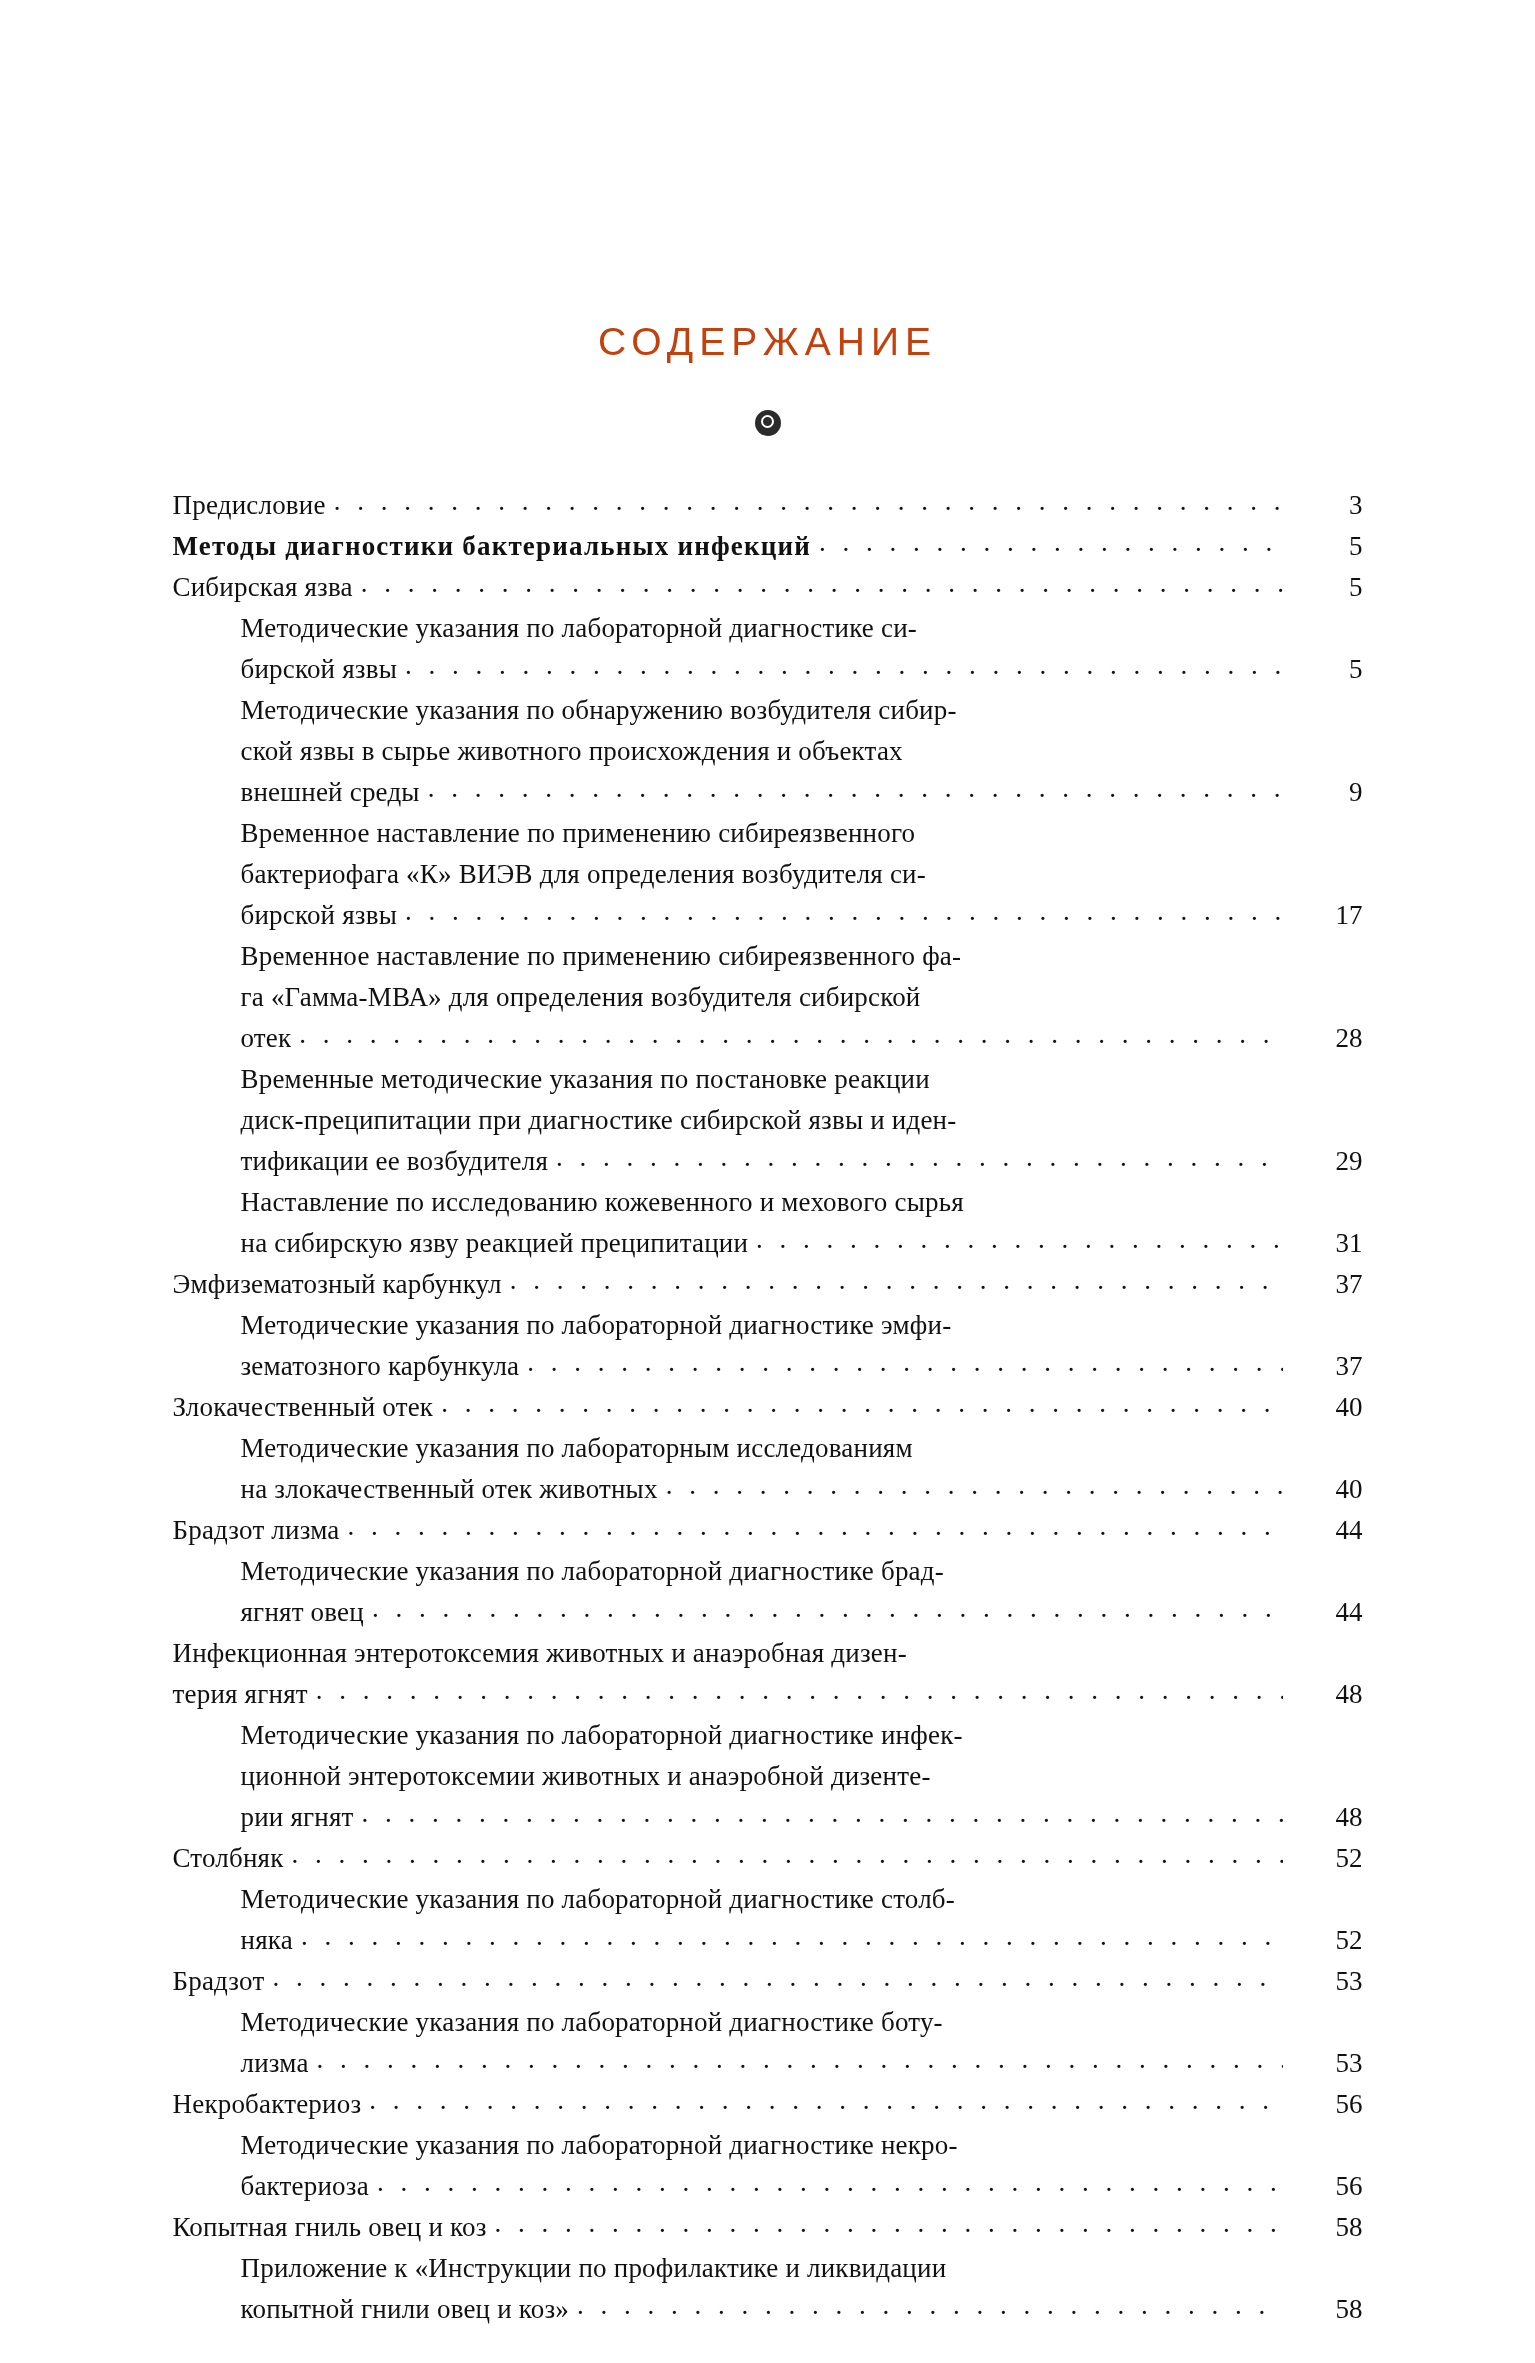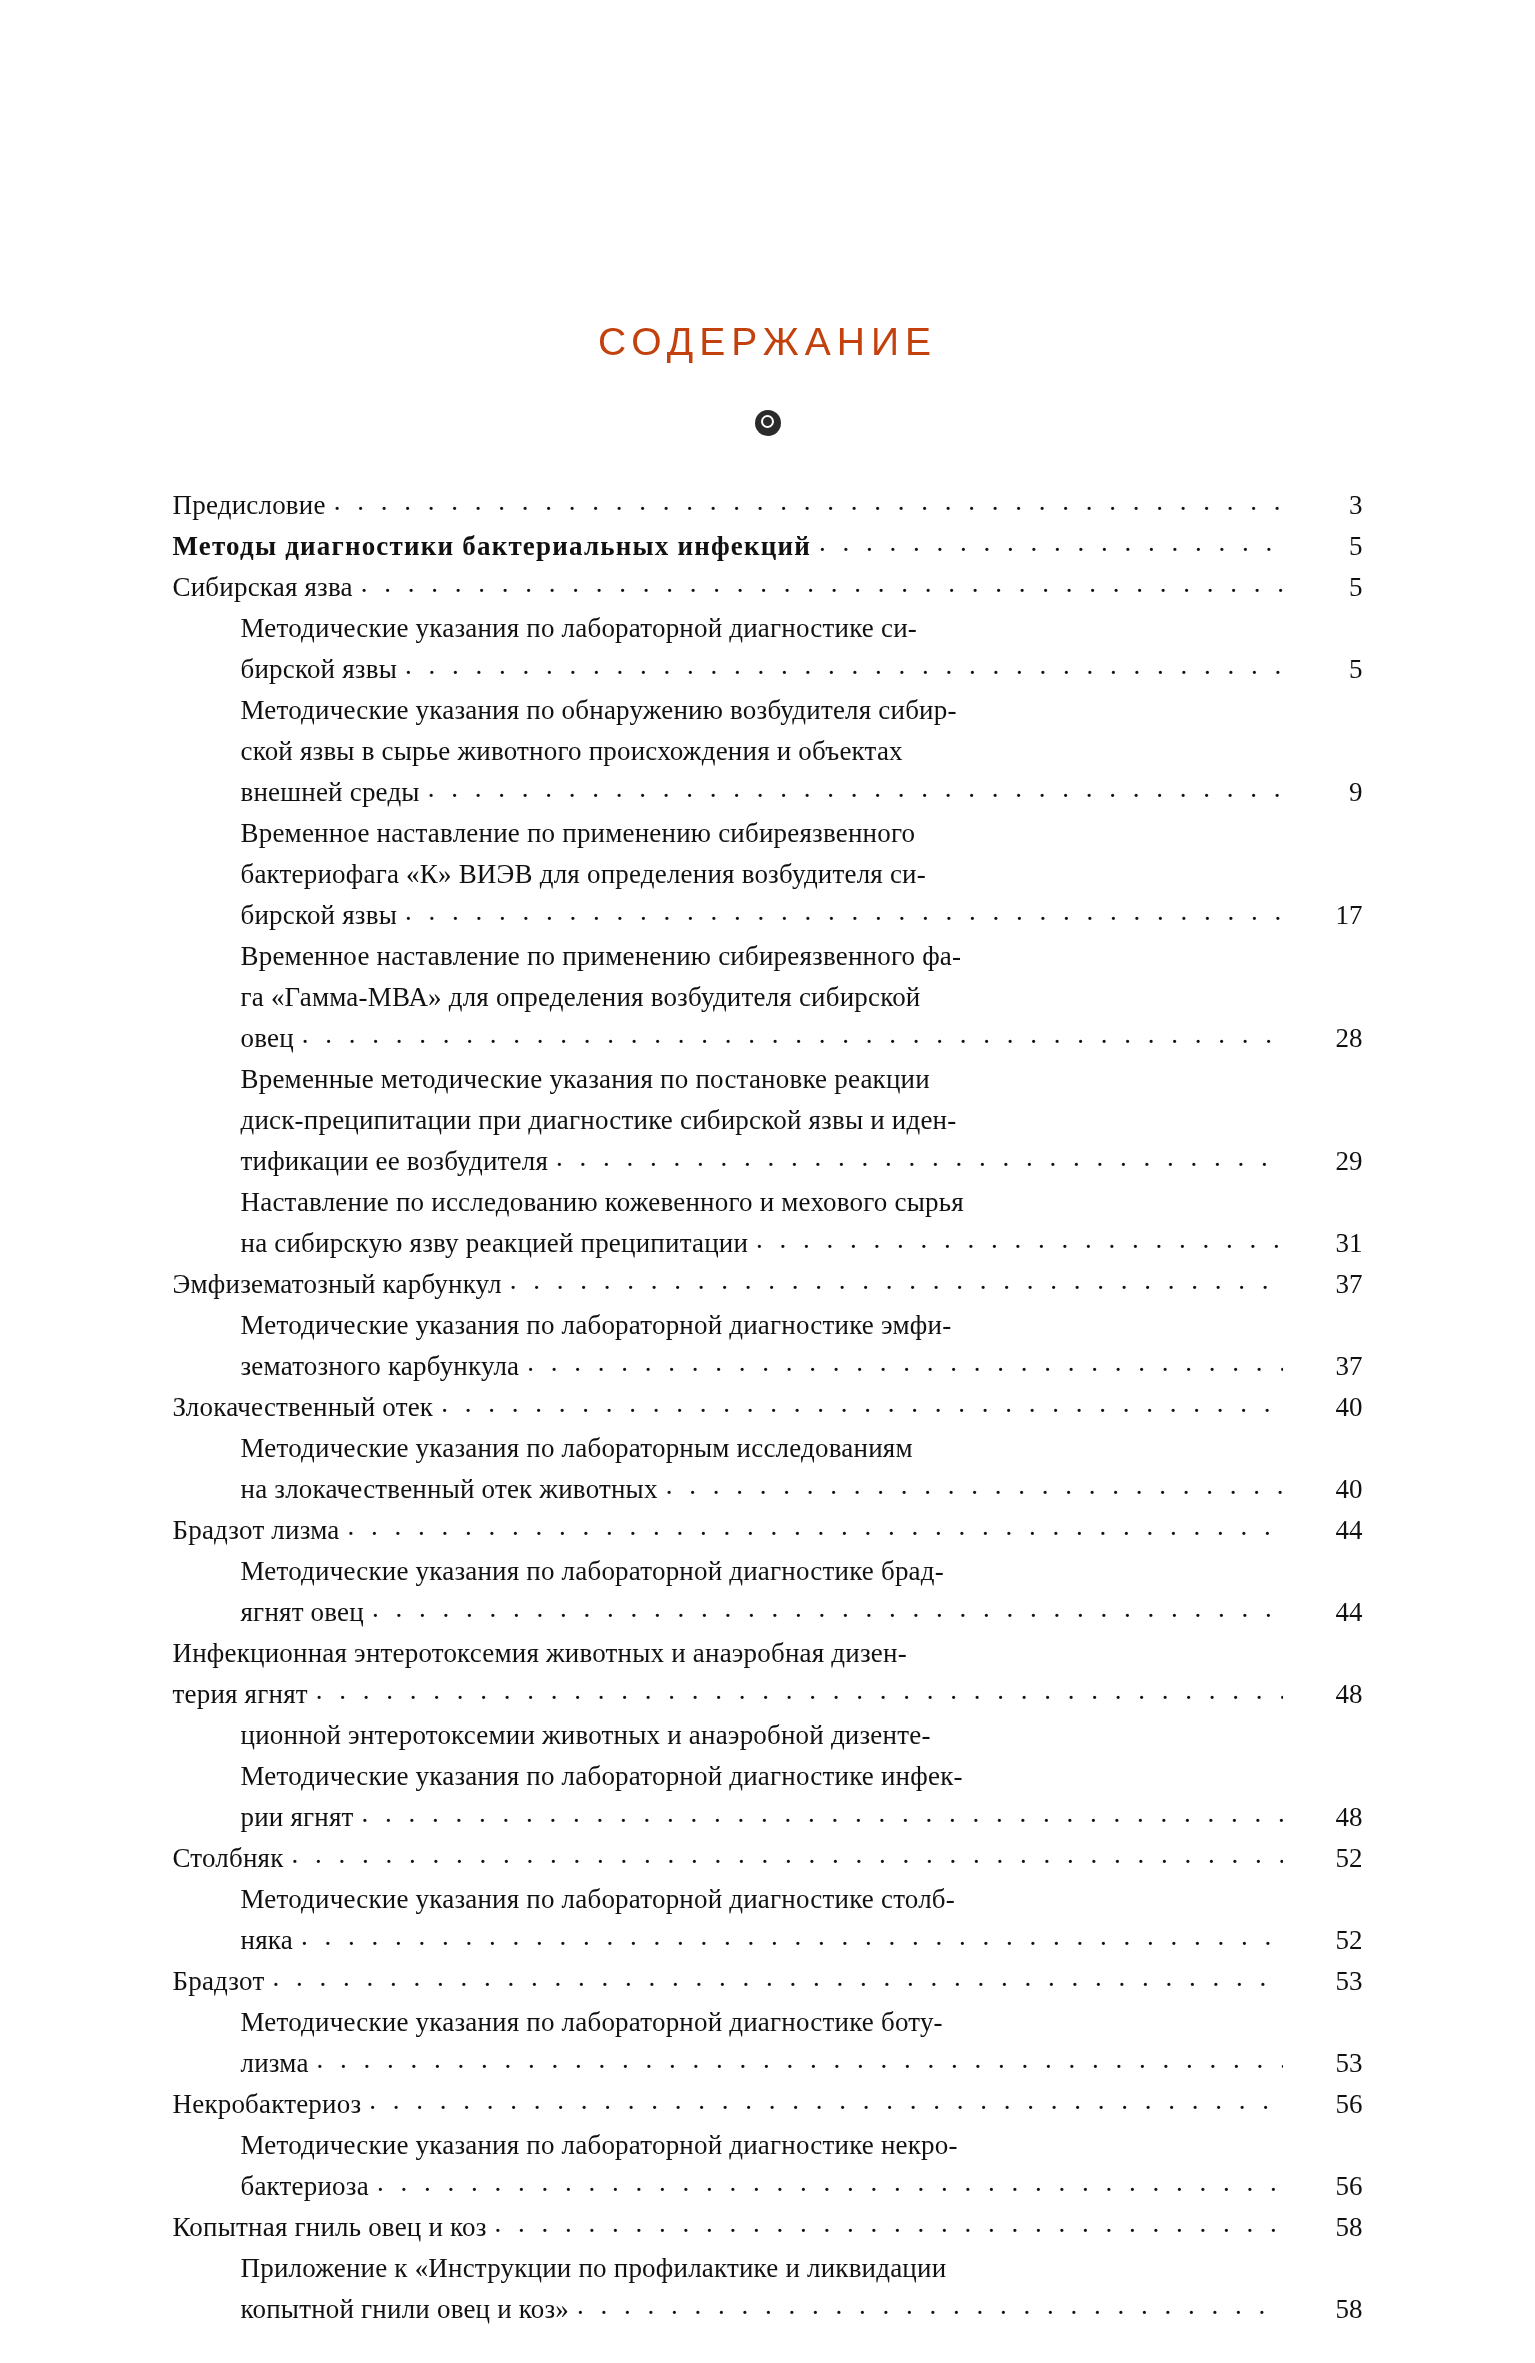--- a/index.html
+++ b/index.html
@@ -158,21 +158,21 @@
         <span class="txt">Временное  наставление  по  применению  сибиреязвенного  фа-</span>
         <span class="leader" style="visibility: hidden;"></span>
         <span class="pg"></span>
       </div>
       <div class="entry lvl2 nopage">
         <span class="txt">га  «Гамма-МВА»  для  определения  возбудителя  сибирской</span>
         <span class="leader" style="visibility: hidden;"></span>
         <span class="pg"></span>
       </div>
       <div class="entry lvl2">
-        <span class="txt">овец</span>
+        <span class="txt">отек</span>
         <span class="leader"></span>
         <span class="pg">28</span>
       </div>
       <div class="entry lvl2 nopage">
         <span class="txt">Временные  методические  указания  по  постановке  реакции</span>
         <span class="leader" style="visibility: hidden;"></span>
         <span class="pg"></span>
       </div>
       <div class="entry lvl2 nopage">
         <span class="txt">диск-преципитации  при  диагностике  сибирской  язвы  и  иден-</span>
@@ -243,29 +243,29 @@
         <span class="txt">Инфекционная  энтеротоксемия  животных  и  анаэробная  дизен-</span>
         <span class="leader" style="visibility: hidden;"></span>
         <span class="pg"></span>
       </div>
       <div class="entry lvl1">
         <span class="txt">терия  ягнят</span>
         <span class="leader"></span>
         <span class="pg">48</span>
       </div>
       <div class="entry lvl2 nopage">
+        <span class="txt">Методические  указания  по  лабораторной  диагностике  инфек-</span>
+        <span class="leader" style="visibility: hidden;"></span>
+        <span class="pg"></span>
+      </div>
+      <div class="entry lvl2 nopage">
         <span class="txt">ционной  энтеротоксемии  животных  и  анаэробной  дизенте-</span>
         <span class="leader" style="visibility: hidden;"></span>
         <span class="pg"></span>
       </div>
-      <div class="entry lvl2 nopage">
-        <span class="txt">Методические  указания  по  лабораторной  диагностике  инфек-</span>
-        <span class="leader" style="visibility: hidden;"></span>
-        <span class="pg"></span>
-      </div>
       <div class="entry lvl2">
         <span class="txt">рии  ягнят</span>
         <span class="leader"></span>
         <span class="pg">48</span>
       </div>
       <div class="entry lvl1">
         <span class="txt">Столбняк</span>
         <span class="leader"></span>
         <span class="pg">52</span>
       </div>

